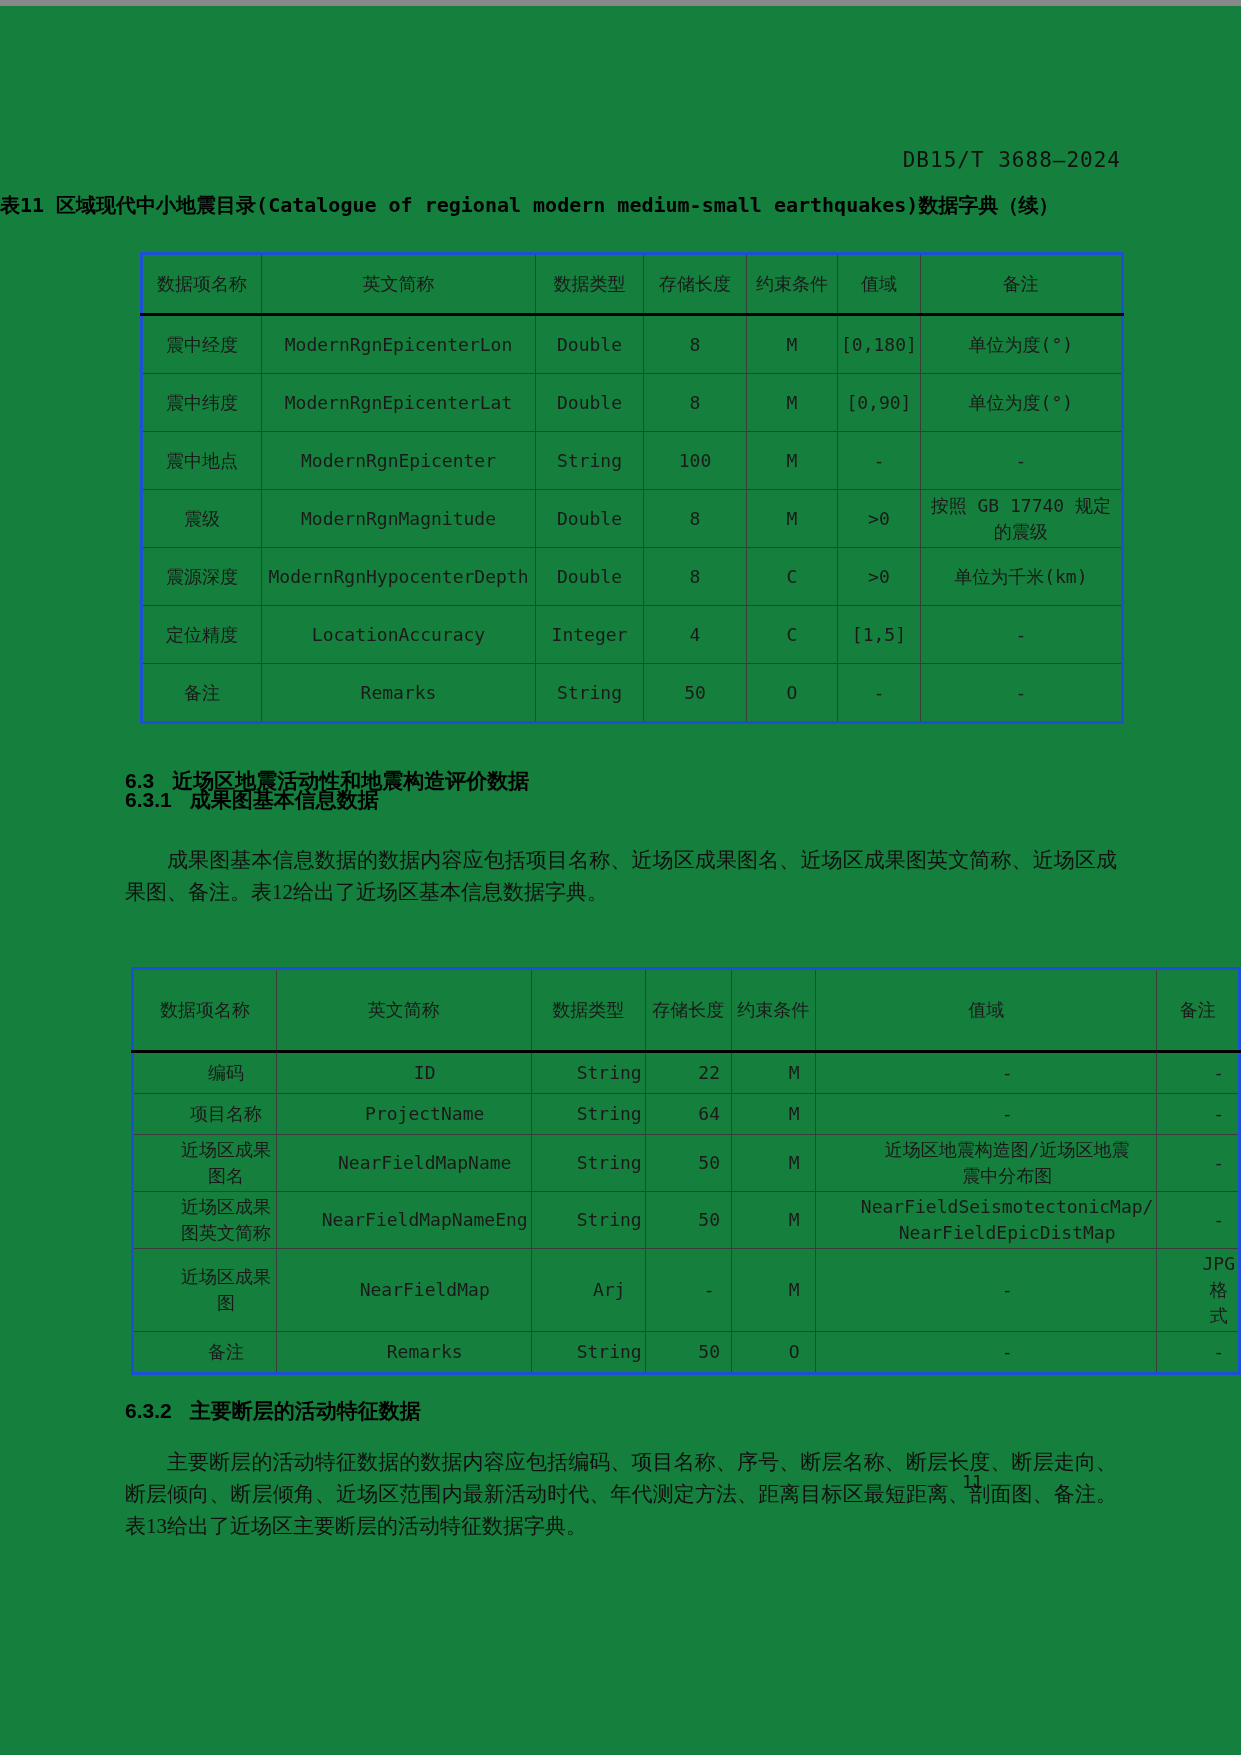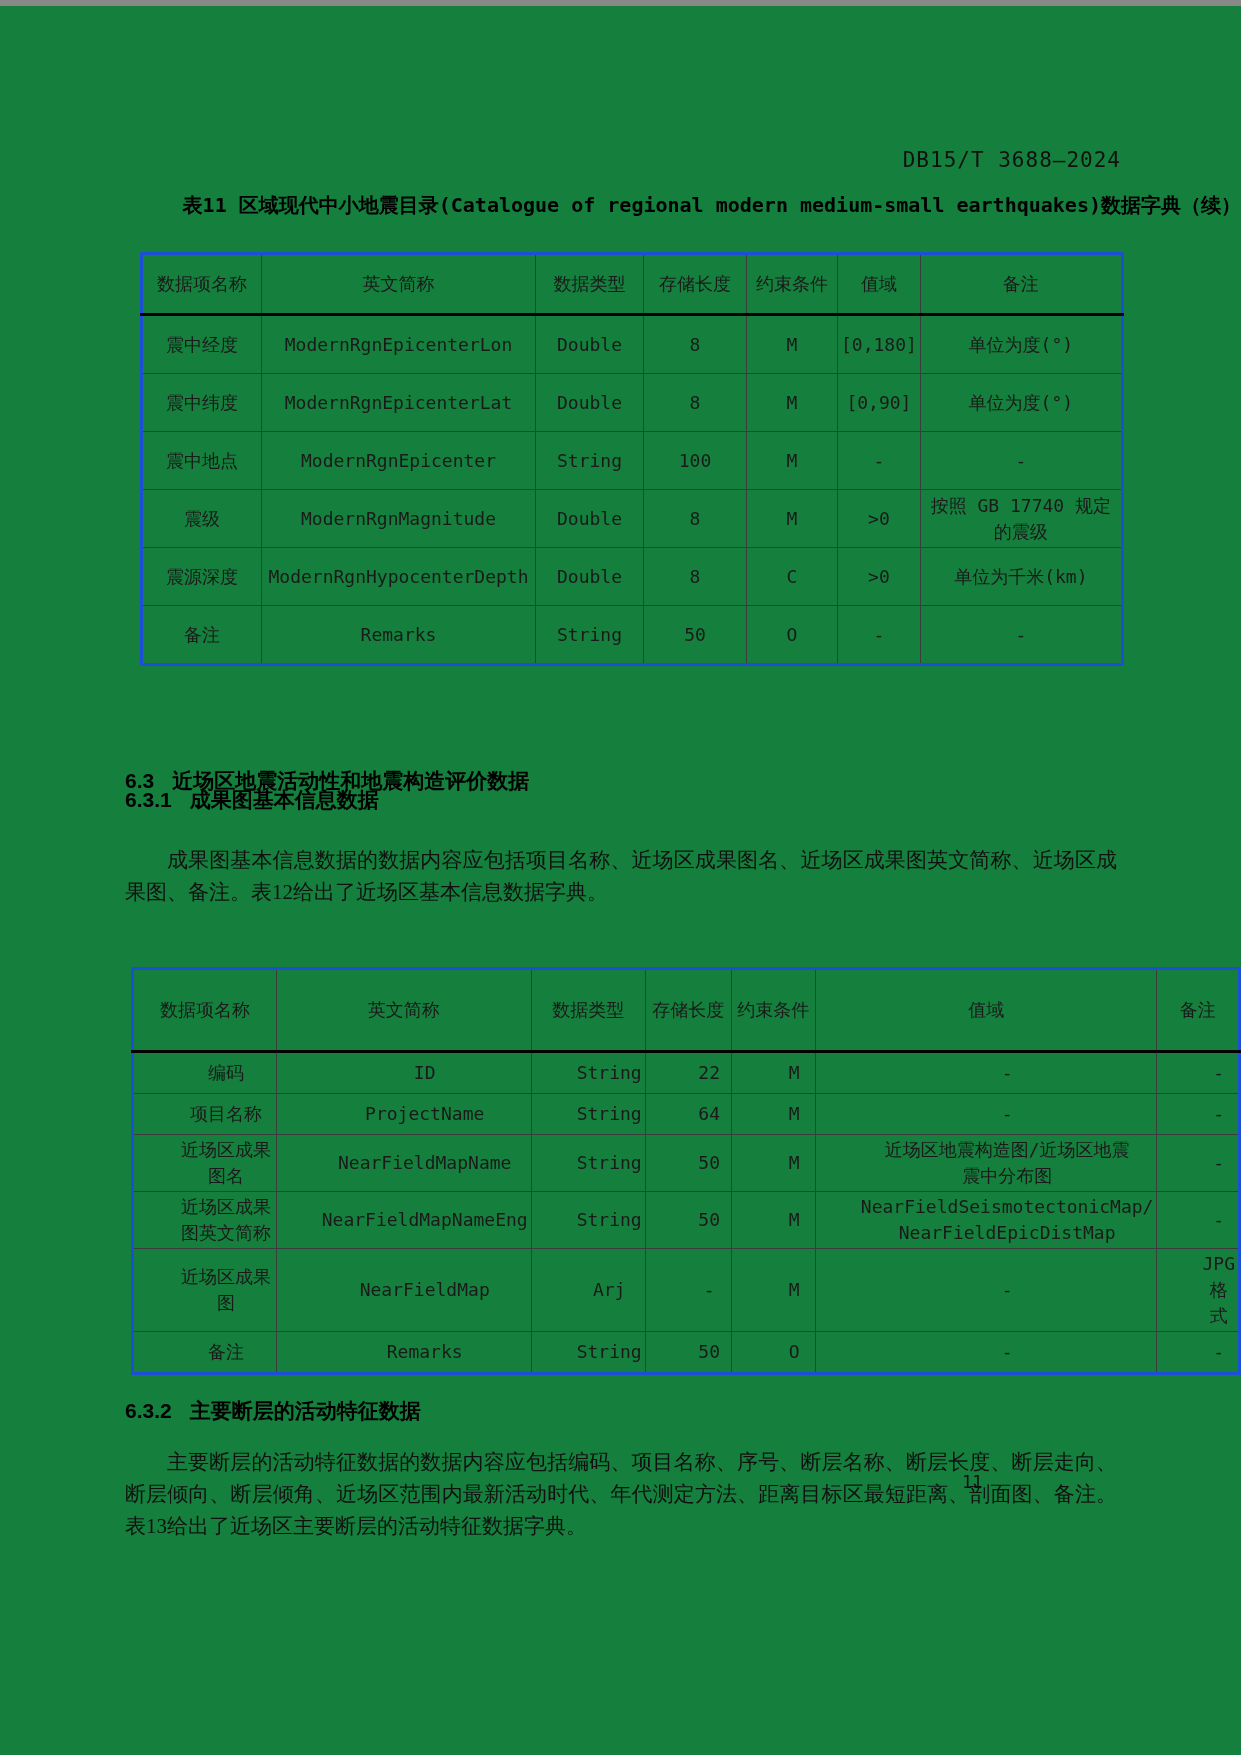--- a/index.html
+++ b/index.html
@@ -12,21 +12,21 @@
     font-family:"Liberation Serif","DejaVu Serif",serif;
     color:#1a1a1a;
   }
   .header-code{
     position:absolute;top:142px;right:120px;
     font-family:"DejaVu Sans Mono","Liberation Mono",monospace;
     font-size:21px;letter-spacing:1px;color:#111;
   }
   .table-caption{
     position:absolute;left:0;width:100%;
-    text-align:right;
+    text-align:left;
     font-family:"DejaVu Sans Mono","Liberation Sans",sans-serif;
     font-weight:bold;font-size:20px;color:#000;
     white-space:nowrap;
   }
   .caption-11{top:186px;}
   .caption-12{top:916px;}
   .dict-table{
     position:absolute;
     border-collapse:collapse;
     table-layout:fixed;
@@ -145,20 +145,29 @@
         <tr>
           <td>震源深度</td>
           <td>ModernRgnHypocenterDepth</td>
           <td>Double</td>
           <td>8</td>
           <td>C</td>
           <td>&gt;0</td>
           <td>单位为千米(km)</td>
         </tr>
         <tr>
+          <td>定位精度</td>
+          <td>LocationAccuracy</td>
+          <td>Integer</td>
+          <td>4</td>
+          <td>C</td>
+          <td>[1,5]</td>
+          <td>-</td>
+        </tr>
+        <tr>
           <td>备注</td>
           <td>Remarks</td>
           <td>String</td>
           <td>50</td>
           <td>O</td>
           <td>-</td>
           <td>-</td>
         </tr>
       </tbody>
     </table>

